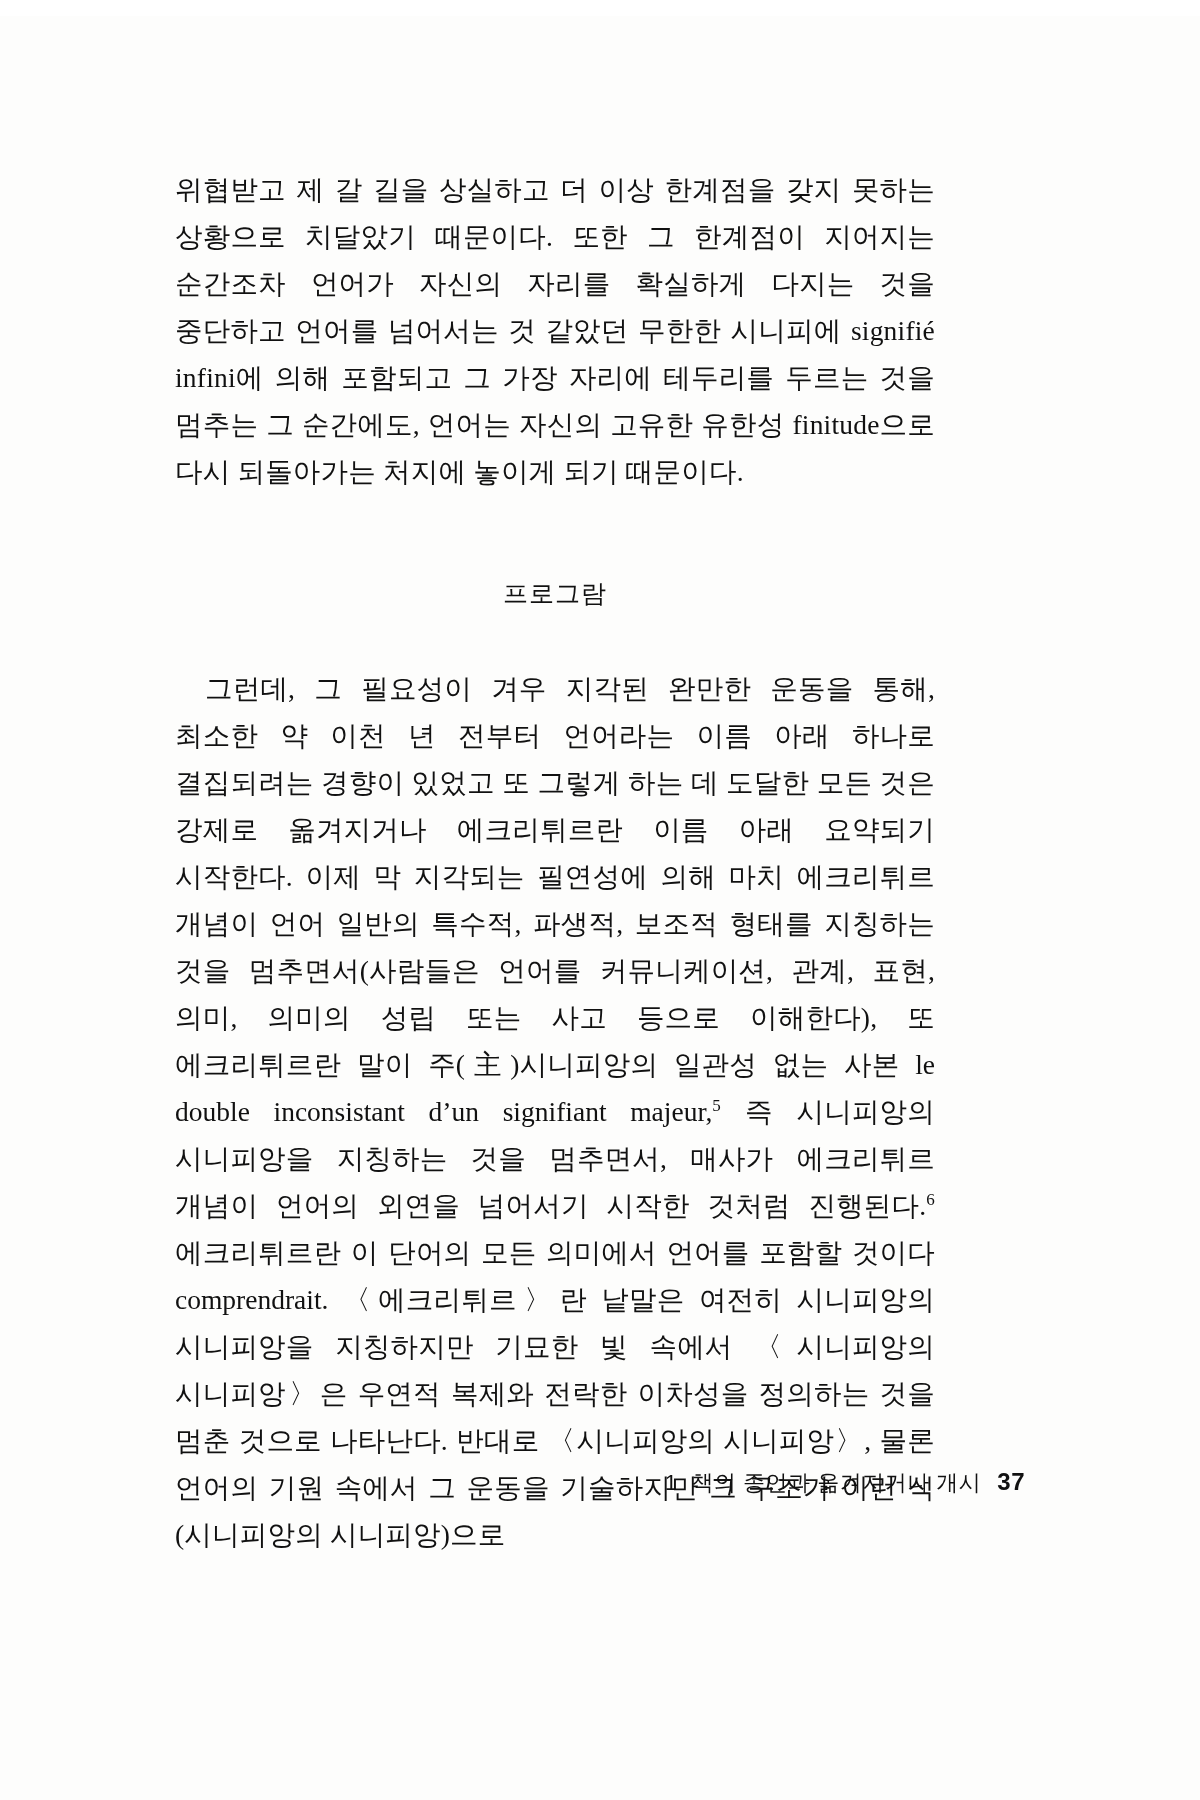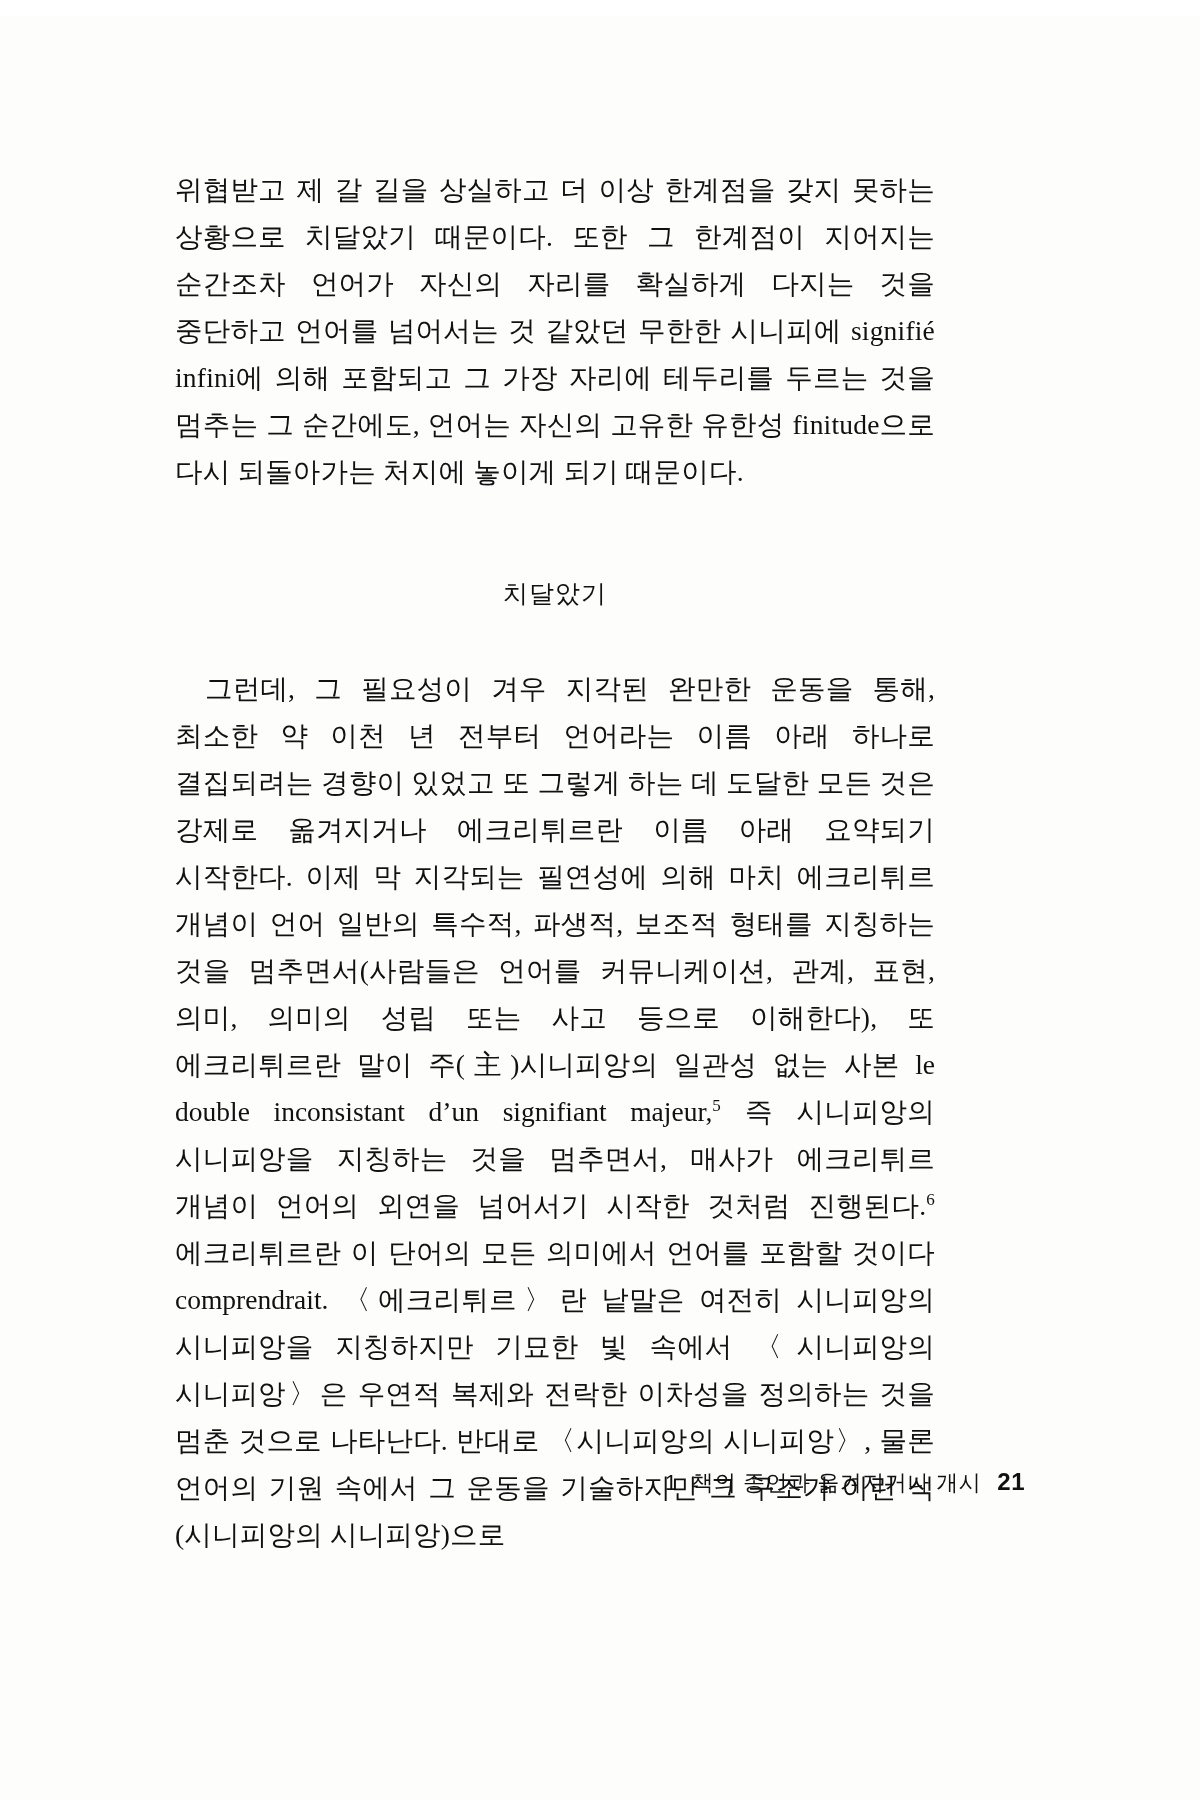--- a/index.html
+++ b/index.html
@@ -81,25 +81,25 @@
 <body>
 
 <div class="page">
 
   <div class="content">
 
     <p class="para">위협받고 제 갈 길을 상실하고 더 이상 한계점을 갖지 못하는 상황으로 치달았기 때문이다. 또한 그 한계점이 지어지는 순간조차 언어가 자신의 자리를 확실하게 다지는 것을 중단하고 언어를 넘어서는 것 같았던 무한한 시니피에 signifié infini에 의해 포함되고 그 가장 자리에 테두리를 두르는 것을 멈추는 그 순간에도, 언어는 자신의 고유한 유한성 finitude으로 다시 되돌아가는 처지에 놓이게 되기 때문이다.</p>
 
     <div class="spacer-after-first"></div>
 
-    <h2 class="section-heading">치달았기</h2>
+    <h2 class="section-heading">프로그람</h2>
 
     <div class="spacer-after-heading"></div>
 
     <p class="para indent"><span>그런데, 그 필요성이 겨우 지각된 완만한 운동을 통해, 최소한 약 이천 년 전부터 언어라는 이름 아래 하나로 결집되려는 경향이 있었고 또 그렇게 하는 데 도달한 모든 것은 강제로 옮겨지거나 에크리튀르란 이름 아래 요약되기 시작한다. 이제 막 지각되는 필연성에 의해 마치 에크리튀르 개념이 언어 일반의 특수적, 파생적, 보조적 형태를 지칭하는 것을 멈추면서(사람들은 언어를 커뮤니케이션, 관계, 표현, 의미, 의미의 성립 또는 사고 등으로 이해한다), 또 에크리튀르란 말이 주(主)시니피앙의 일관성 없는 사본</span> <span class="latin">le double inconsistant d’un signifiant majeur,</span><sup>5</sup> <span>즉 시니피앙의 시니피앙을 지칭하는 것을 멈추면서, 매사가 에크리튀르 개념이 언어의 외연을 넘어서기 시작한 것처럼 진행된다.</span><sup>6</sup> <span>에크리튀르란 이 단어의 모든 의미에서 언어를 포함할 것이다</span> <span class="latin italic">comprendrait.</span> <span>〈에크리튀르〉란 낱말은 여전히 시니피앙의 시니피앙을 지칭하지만 기묘한 빛 속에서 〈시니피앙의 시니피앙〉은 우연적 복제와 전락한 이차성을 정의하는 것을 멈춘 것으로 나타난다. 반대로 〈시니피앙의 시니피앙〉, 물론 언어의 기원 속에서 그 운동을 기술하지만 그 구조가 이런 식(시니피앙의 시니피앙)으로</span></p>
 
   </div>
 
   <div class="footer">
-    <span class="chapnum">1</span><span class="chaptitle">책의 종언과 옮겨지거나 개시</span><span class="pagenum">21</span>
+    <span class="chapnum">1</span><span class="chaptitle">책의 종언과 옮겨지거나 개시</span><span class="pagenum">37</span>
   </div>
 
 </div>
 
 </body></html>

